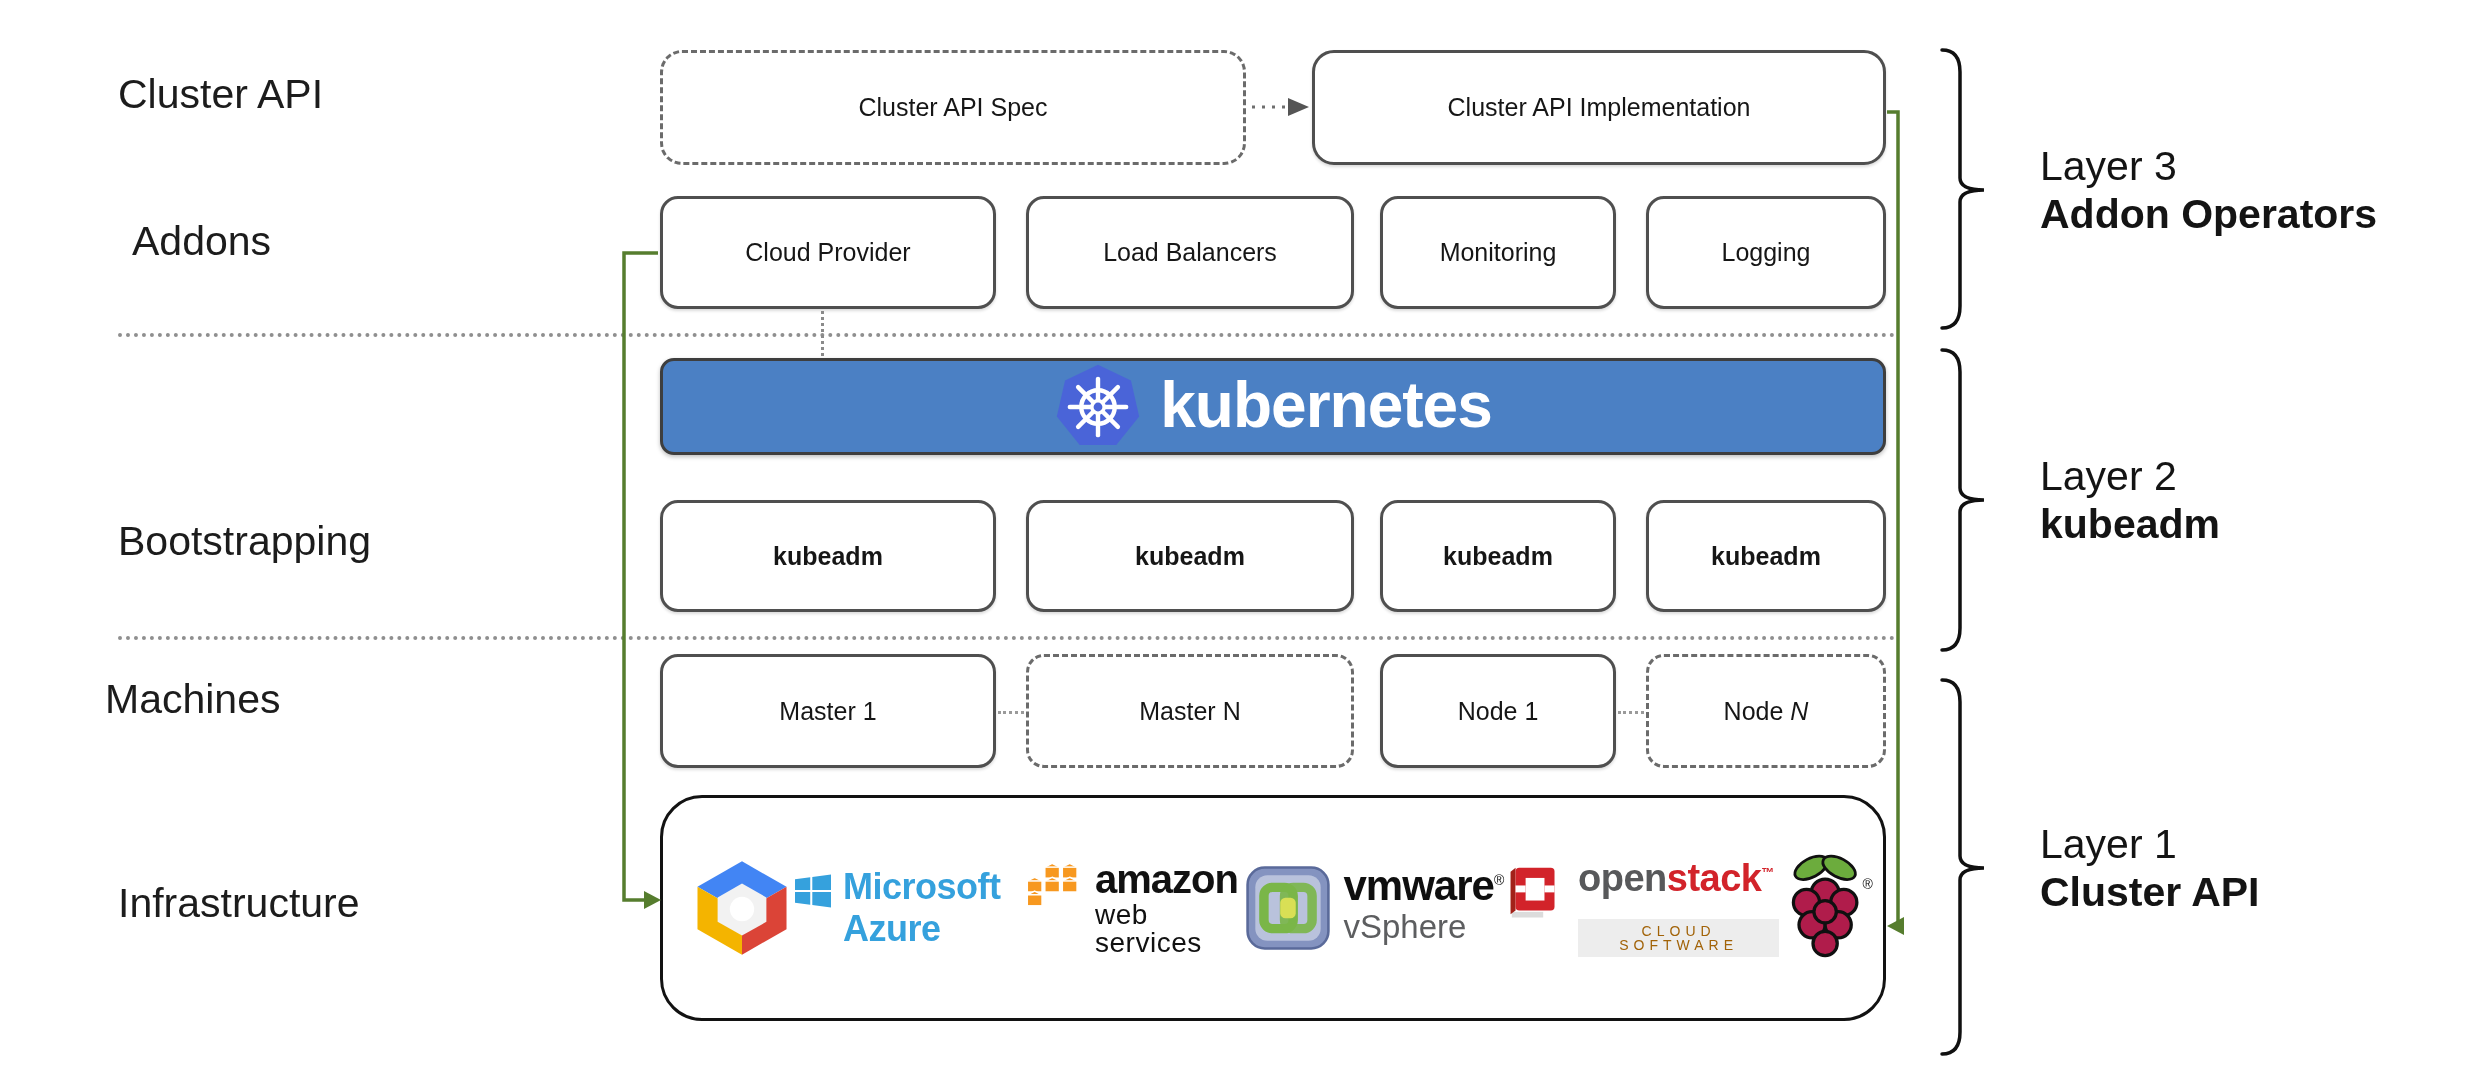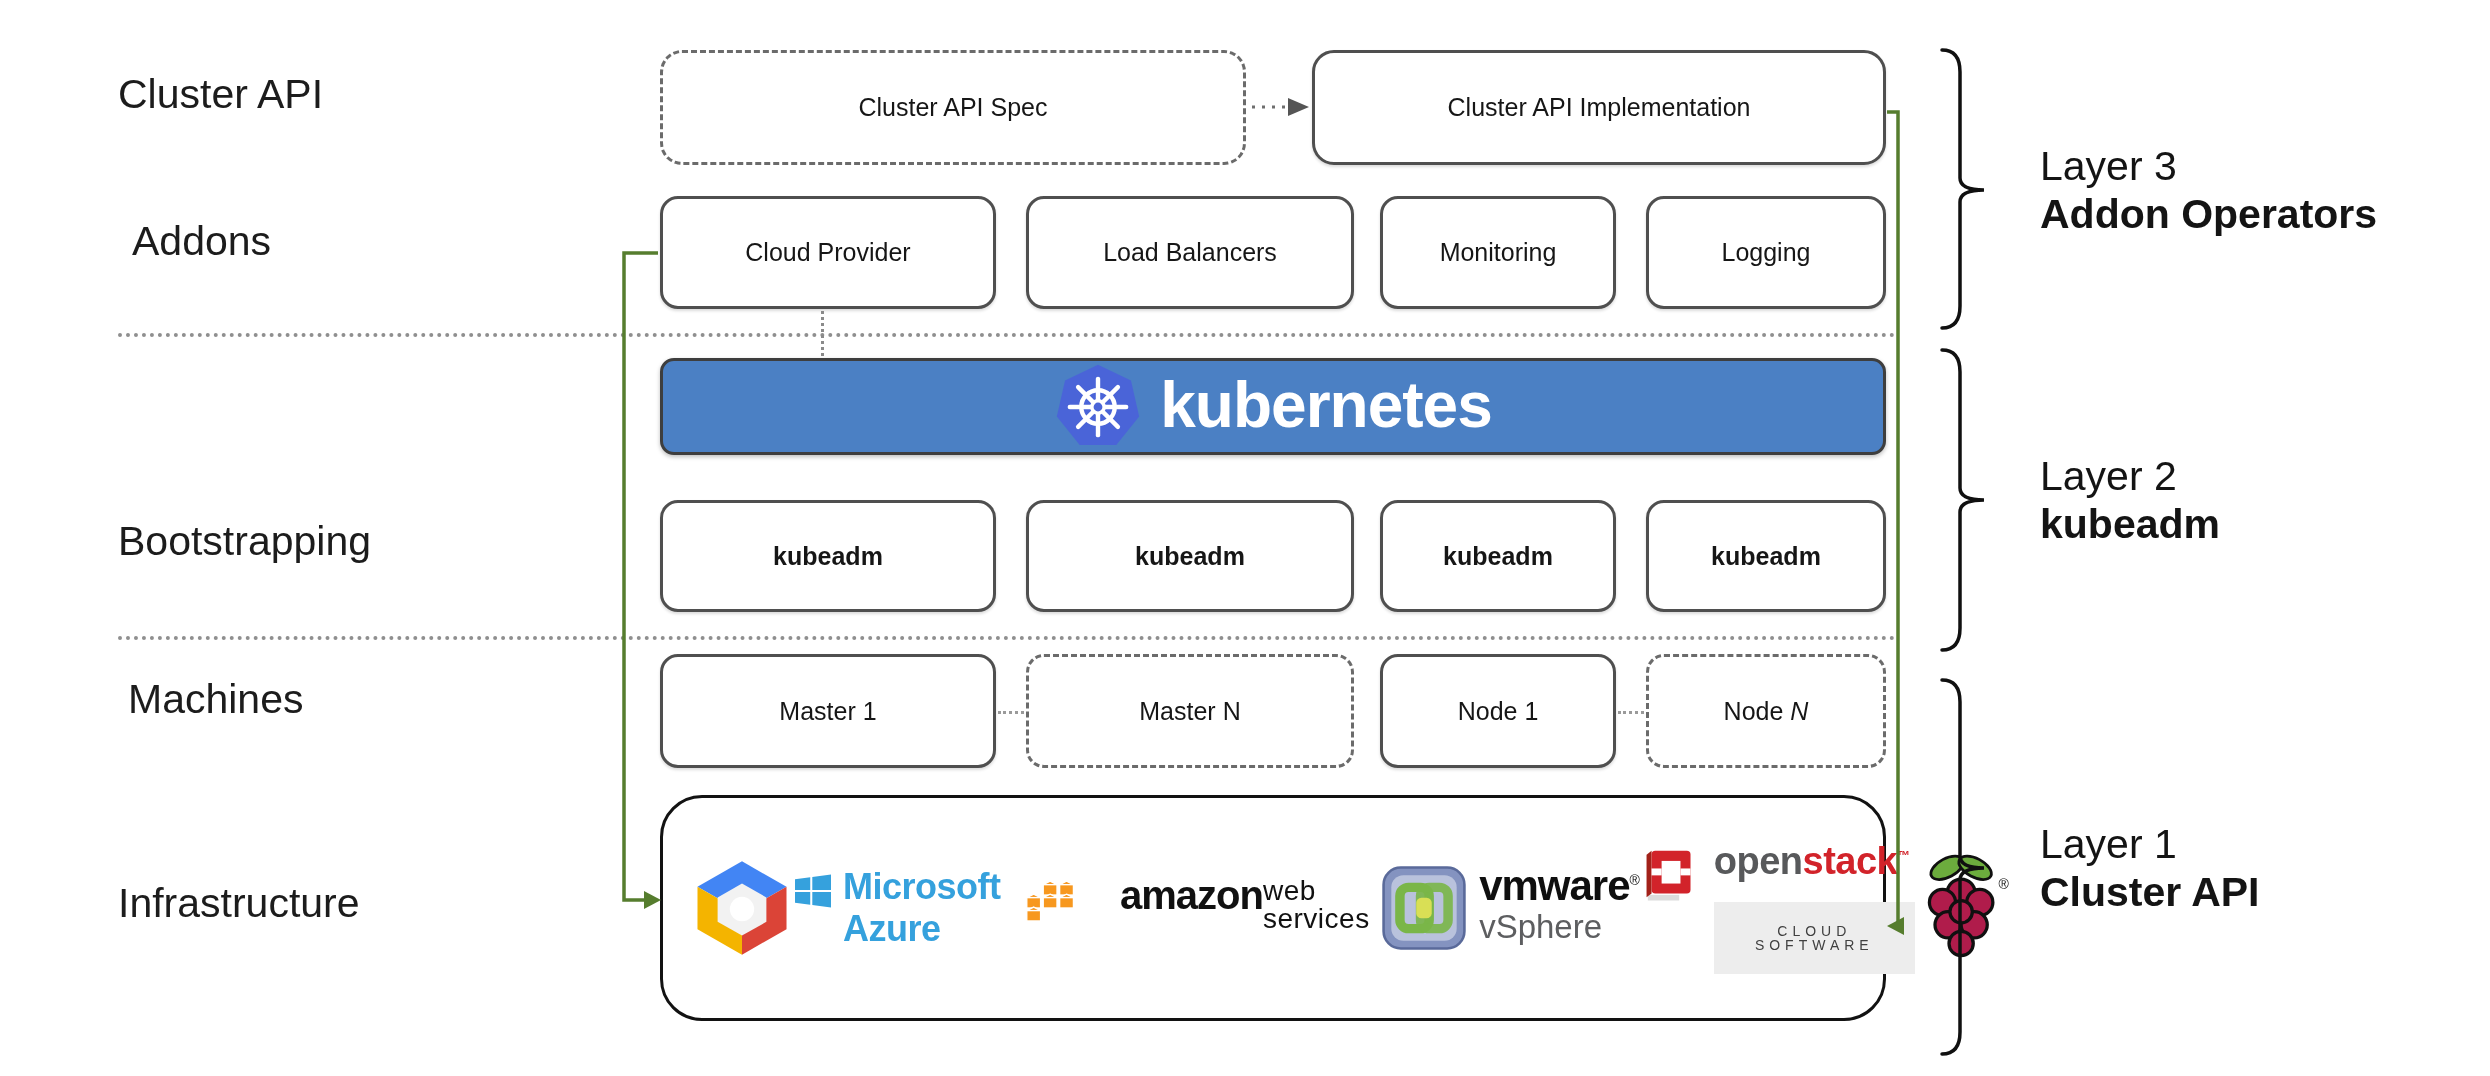--- a/index.html
+++ b/index.html
@@ -33,50 +33,50 @@
   .vconn{position:absolute;width:0;border-left:3px dotted #8a8a8a;}
   .hconn{position:absolute;height:0;border-top:3px dotted #9a9a9a;}
   
   .infra{
     position:absolute;left:660px;top:795px;width:1226px;height:226px;box-sizing:border-box;
     background:#fff;border:3.5px solid #121212;border-radius:42px;
     display:flex;align-items:center;justify-content:space-evenly;padding:0 26px;
   }
   .logo{display:flex;align-items:flex-start;gap:12px;}
   .azure-text{font-size:36px;font-weight:600;color:var(--azure-blue,#35a1dd);letter-spacing:-0.5px;}
-  .aws-text{display:flex;flex-direction:row;line-height:1;margin-left:29px;}
+  .aws-text{display:flex;flex-direction:column;line-height:1;}
   .aws-text .l1{font-size:40px;font-weight:bold;color:#111;letter-spacing:-1px;}
   .aws-text .l2{font-size:28px;color:#111;margin-top:2px;letter-spacing:0.5px;}
   .vmw-text{display:flex;flex-direction:column;line-height:1;}
   .vmw-text .l1{font-size:42px;font-weight:bold;color:#0f0f0f;letter-spacing:-1px;}
   .vmw-text .l1 .rest{font-weight:600;}
   .vmw-text .l1 sup{font-size:14px;font-weight:400;}
   .vmw-text .l2{font-size:33px;color:#5d5e60;margin-top:3px;font-weight:400;}
   .os-text{display:flex;flex-direction:column;line-height:1;}
   .os-text .l1{font-size:38px;font-weight:600;letter-spacing:-0.5px;}
   .os-text .l1 .open{color:var(--openstack-gray,#58595b);}
   .os-text .l1 .stack{color:var(--openstack-red,#d2232a);}
   .os-text .l1 sup{font-size:13px;color:var(--openstack-red,#d2232a);}
-  .os-text .l2{font-size:14px;color:#404040;letter-spacing:5px;background:#ededed;
-    padding:22px 8px;margin-top:22px;text-align:center;}
+  .os-text .l2{font-size:14px;color:#a16207;letter-spacing:5px;background:#ededed;
+    padding:5px 8px;margin-top:22px;text-align:center;}
   
   .layerlabel{position:absolute;left:2040px;line-height:48px;font-size:41px;color:#141414;white-space:nowrap;}
   .layerlabel .sub{font-weight:bold;}
   
   .overlay{position:absolute;left:0;top:0;pointer-events:none;}
 </style>
 </head>
 <body>
 
 <div class="canvas">
 
   <div class="rowlabel" style="left:118px;top:71px">Cluster API</div>
   <div class="rowlabel" style="left:132px;top:218px">Addons</div>
   <div class="rowlabel" style="left:118px;top:518px">Bootstrapping</div>
-  <div class="rowlabel" style="left:128px;top:676px">Machines</div>
+  <div class="rowlabel" style="left:105px;top:676px">Machines</div>
   <div class="rowlabel" style="left:118px;top:880px">Infrastructure</div>
 
   <div class="box dashed" style="left:660px;top:50px;width:586px;height:115px;border-radius:22px">Cluster API Spec</div>
   <div class="box" style="left:1312px;top:50px;width:574px;height:115px;border-radius:22px">Cluster API Implementation</div>
 
   <div class="box" style="left:660px;top:196px;width:336px;height:113px">Cloud Provider</div>
   <div class="box" style="left:1380px;top:196px;width:236px;height:113px">Monitoring</div>
   <div class="box" style="left:1026px;top:196px;width:328px;height:113px">Load Balancers</div>
   <div class="box" style="left:1646px;top:196px;width:240px;height:113px">Logging</div>
 

